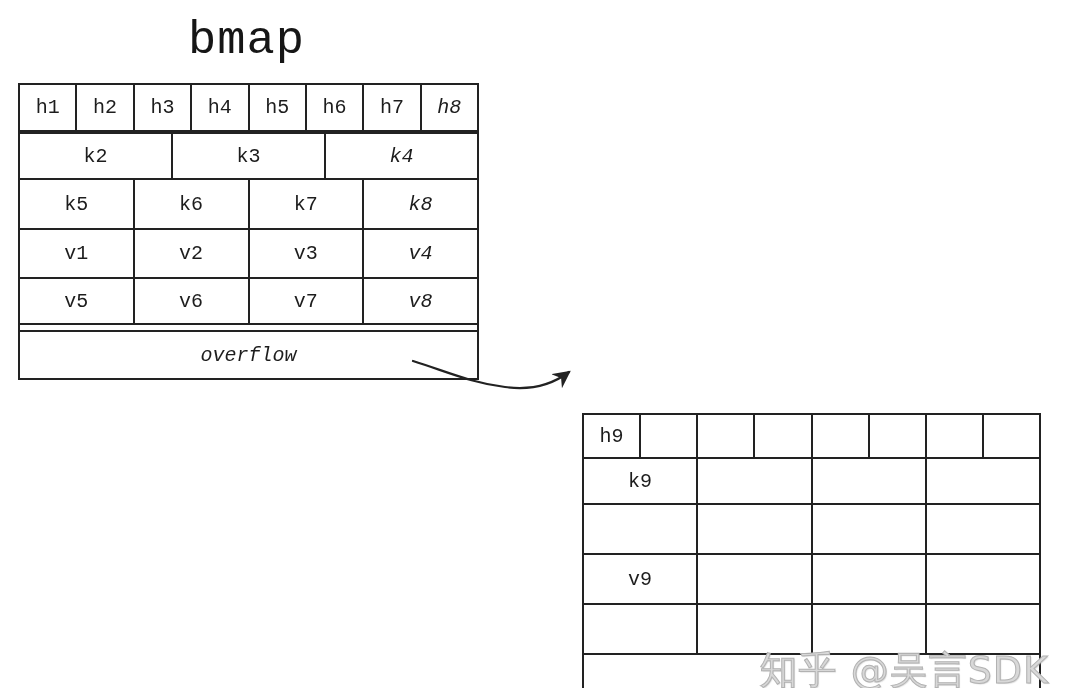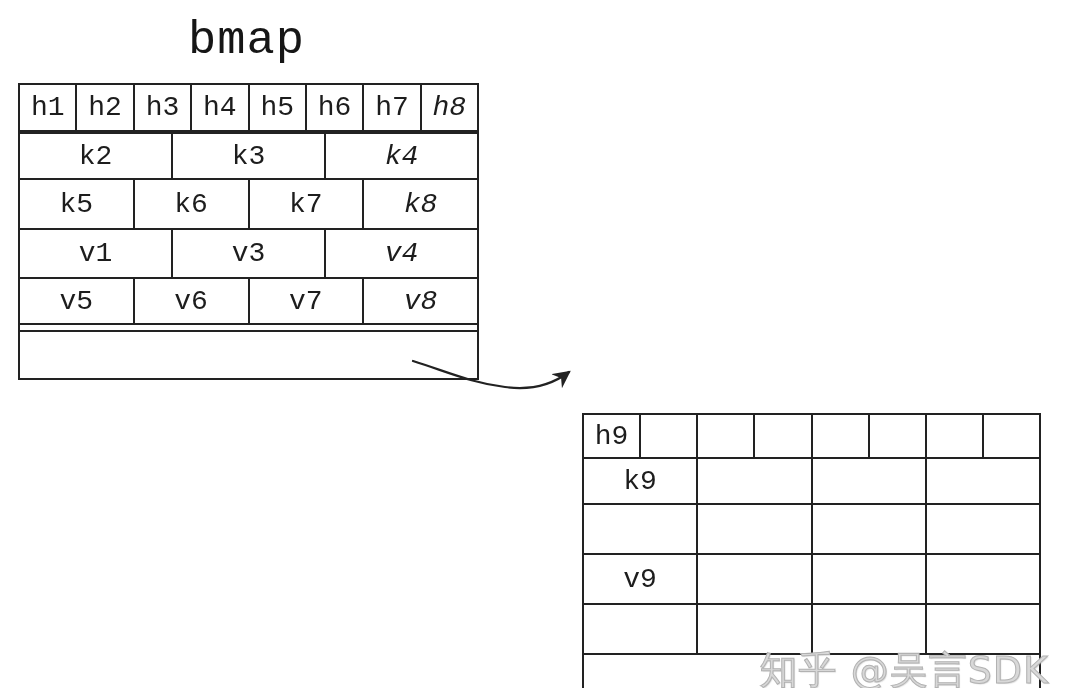--- a/index.html
+++ b/index.html
@@ -34,21 +34,21 @@
     border-bottom:2px solid var(--line);
   }
   .row.thick{border-bottom-width:4px;}
   .row.last{border-bottom:none;}
   .cell{
     flex:1 1 0;
     display:flex;
     align-items:center;
     justify-content:center;
     border-right:2px solid var(--line);
-    font-size:28px;
+    font-size:20px;
     white-space:nowrap;
     overflow:visible;
   }
   .cell:last-child{border-right:none;font-style:italic;}
   .h45{height:45px}.h44{height:44px}.h48{height:48px}.h47{height:47px}
   .h46{height:46px}.h42{height:42px}
   .gaprow{height:5px;border-bottom:2px solid var(--line);}
   .overflow-cell{gap:38px;}
   .arrow-layer{
     position:absolute;left:0;top:0;width:1070px;height:688px;
@@ -88,32 +88,34 @@
     <div class="cell">k4</div>
   </div>
   <div class="row h48">
     <div class="cell">k5</div>
     <div class="cell">k6</div>
     <div class="cell">k7</div>
     <div class="cell">k8</div>
   </div>
   <div class="row h47">
     <div class="cell">v1</div>
+    <div class="cell">v2</div>
     <div class="cell">v3</div>
     <div class="cell">v4</div>
   </div>
   <div class="row h44">
     <div class="cell">v5</div>
     <div class="cell">v6</div>
     <div class="cell">v7</div>
     <div class="cell">v8</div>
   </div>
   <div class="gaprow"></div>
   <div class="row last h46">
     <div class="cell overflow-cell">
+      <span>overflow</span>
     </div>
   </div>
 </div>
 
 <div class="bucket" style="left:582px;top:373px;width:455px;margin-top:40px;">
   <div class="row h42">
     <div class="cell">h9</div>
     <div class="cell"></div>
     <div class="cell"></div>
     <div class="cell"></div>

